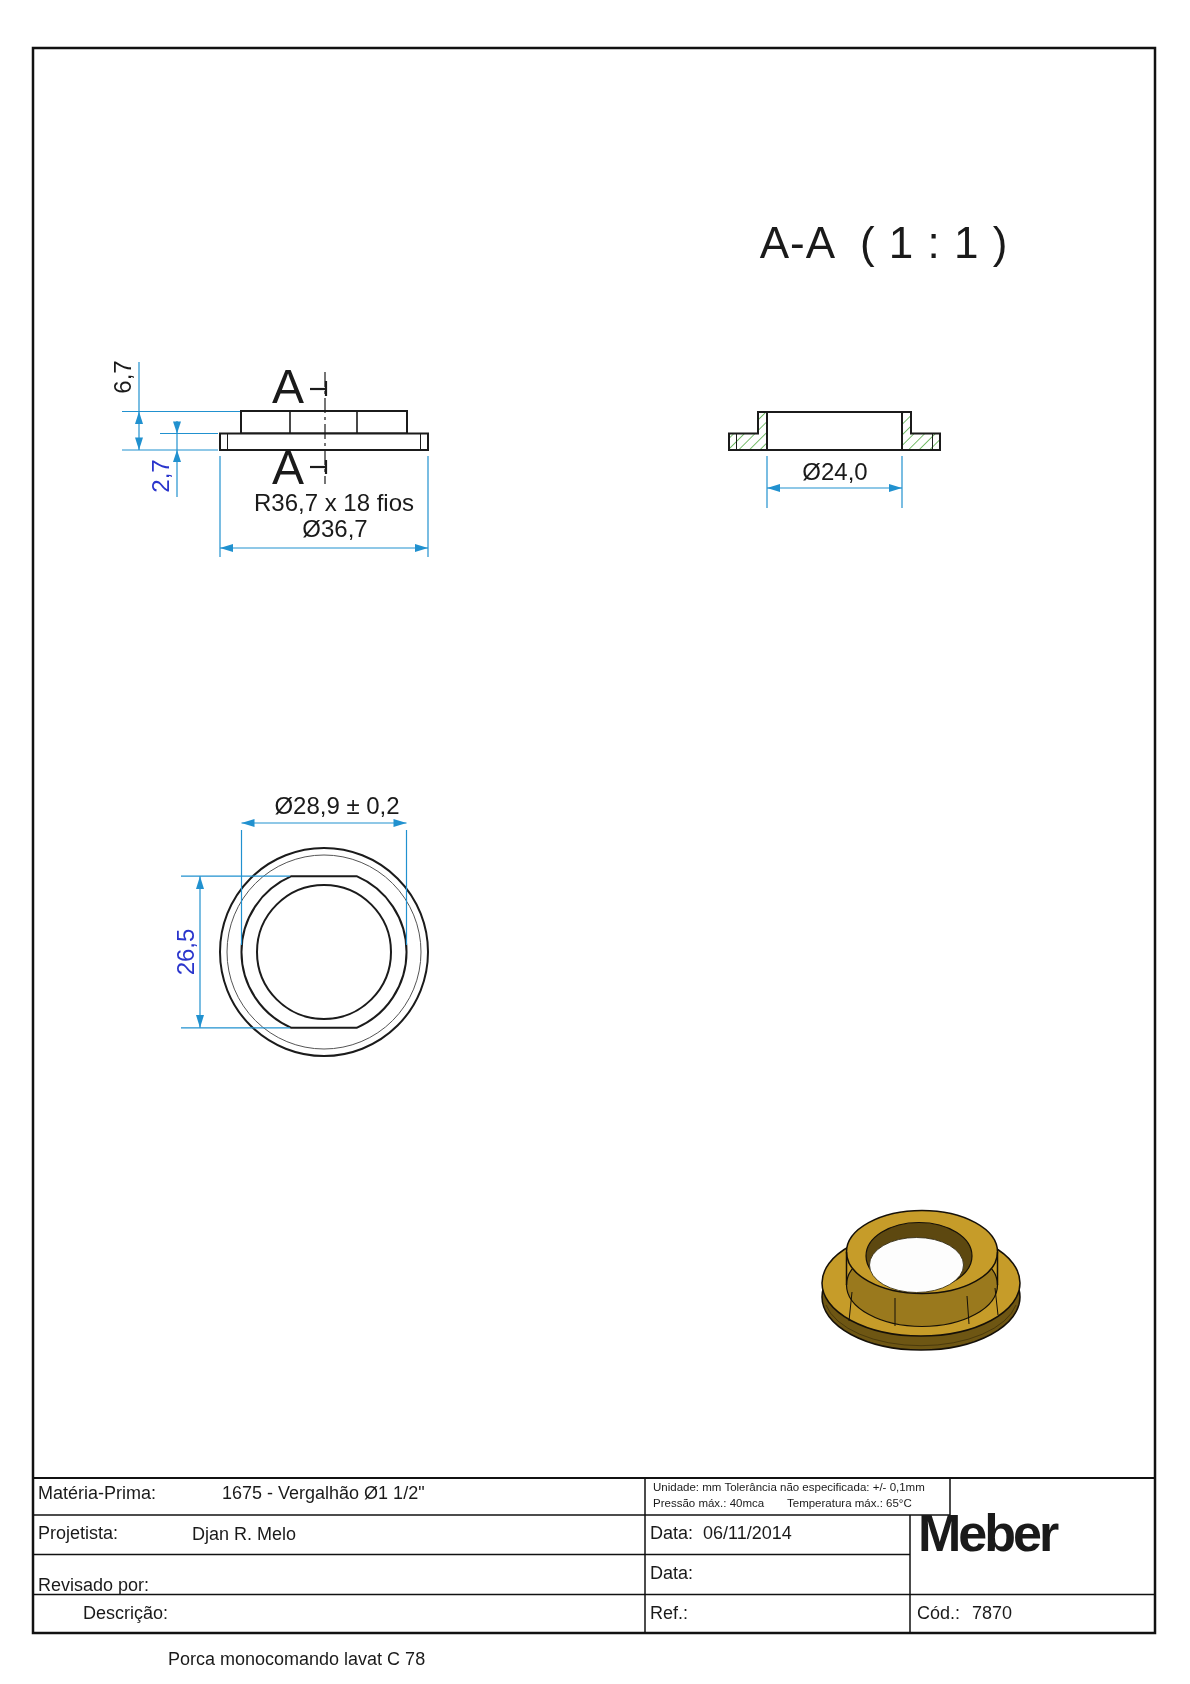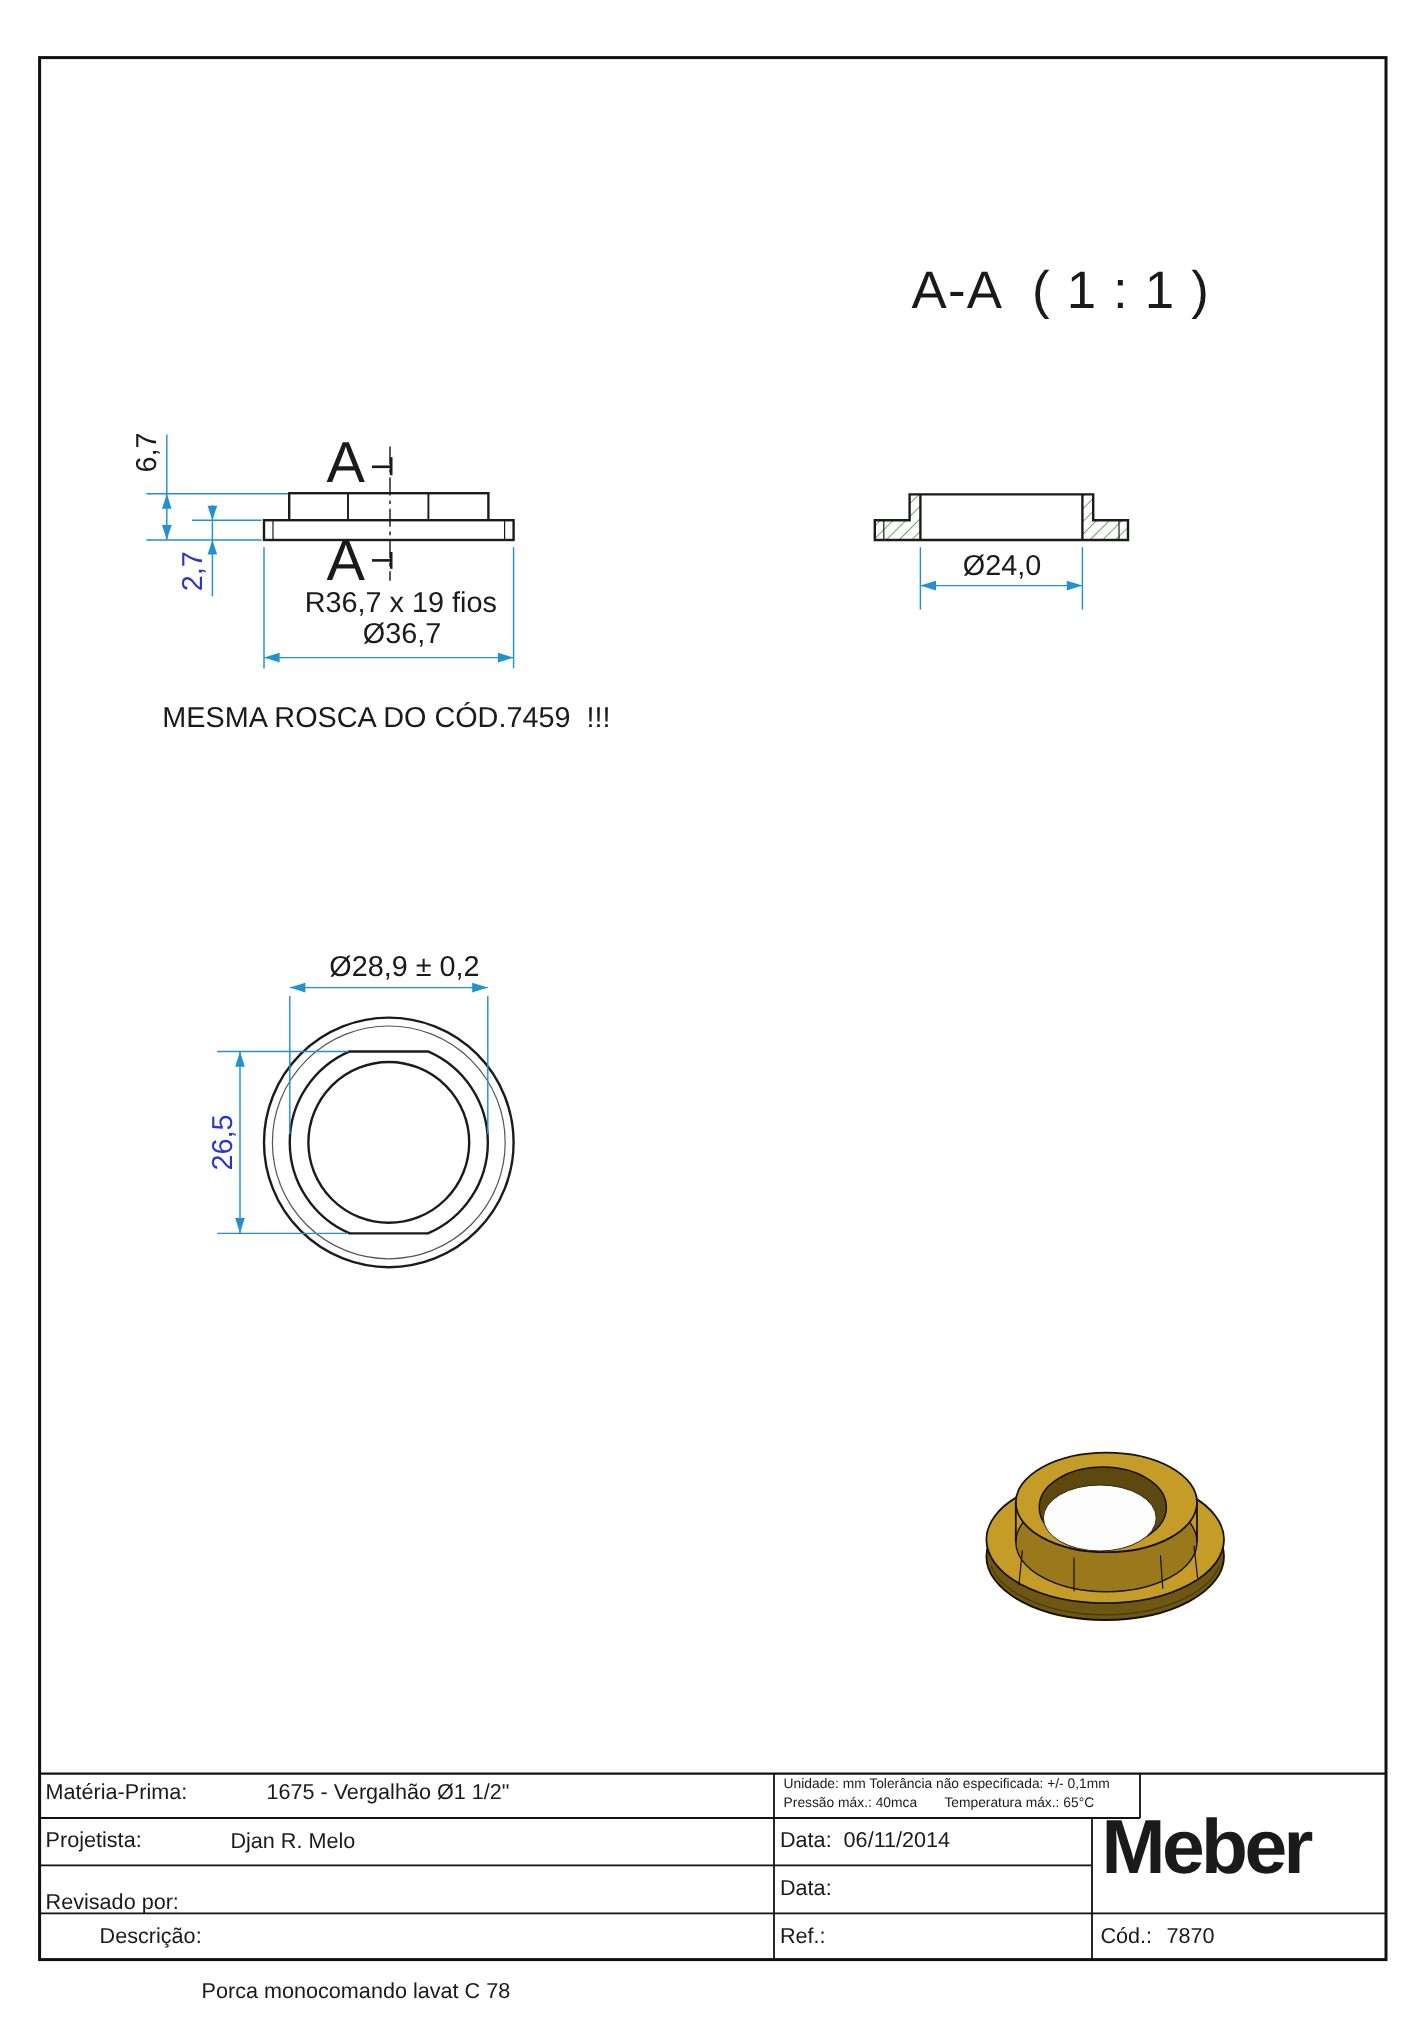--- a/index.html
+++ b/index.html
@@ -8,21 +8,21 @@
   .sheet { position:relative; width:1190px; height:1672px; background:#fff; overflow:hidden; }
   .sheet svg { position:absolute; left:0; top:0; }
   .t  { position:absolute; white-space:pre; line-height:1; font-size:24px; color:#1a1a1a;
         transform:translate(-50%,-50%); }
   .tl { position:absolute; white-space:pre; line-height:1; font-size:18px; color:#1a1a1a; }
   .rot  { transform:translate(-50%,-50%) rotate(-90deg); }
   .blue { color:#2A35CC; }
   .big-a { font-size:48px; }
   .sec-title { font-size:44px; letter-spacing:1px; }
   .small { font-size:11.5px; line-height:1.2; }
-  .logo { font-size:64px; font-weight:bold; letter-spacing:-3px; }
+  .logo { font-size:52px; font-weight:bold; letter-spacing:-3px; }
 </style>
 </head>
 <body>
 
 <div class="sheet">
 
   <svg width="1190" height="1684" viewBox="0 0 1190 1684">
     <defs>
       <pattern id="hatch" patternUnits="userSpaceOnUse" width="7.5" height="7.5" patternTransform="rotate(45)">
         <line x1="0" y1="0" x2="0" y2="7.5" stroke="#3FA32E" stroke-width="1.4"></line>
@@ -137,23 +137,22 @@
       <line x1="910" y1="1515" x2="910" y2="1633" stroke-width="1.5"></line>
     </g>
   </svg>
 
   <div class="t sec-title" style="left:884px;top:243px;">A-A  ( 1 : 1 )</div>
   <div class="t big-a" style="left:288px;top:387px;">A</div>
   <div class="t big-a" style="left:288px;top:468px;">A</div>
 
   <div class="t rot" style="left:123px;top:377px;">6,7</div>
   <div class="t rot blue" style="left:161px;top:476px;">2,7</div>
-  <div class="t" style="left:334px;top:503px;">R36,7 x 19 fios</div>
+  <div class="t" style="left:334px;top:503px;">R36,7 x 18 fios</div>
   <div class="t" style="left:335px;top:529px;">Ø36,7</div>
-  <div class="t" style="left:322px;top:599px;">MESMA ROSCA DO CÓD.7459  !!!</div>
   <div class="t" style="left:835px;top:472px;">Ø24,0</div>
   <div class="t" style="left:337px;top:806px;">Ø28,9 ± 0,2</div>
   <div class="t rot blue" style="left:186px;top:952px;">26,5</div>
 
   <div class="tl" style="left:38px;top:1484px;">Matéria-Prima:</div>
   <div class="tl" style="left:222px;top:1484px;">1675 - Vergalhão Ø1 1/2"</div>
   <div class="tl small" style="left:653px;top:1481px;">Unidade: mm Tolerância não especificada: +/- 0,1mm</div>
   <div class="tl small" style="left:653px;top:1497px;">Pressão máx.: 40mca</div>
   <div class="tl small" style="left:787px;top:1497px;">Temperatura máx.: 65°C</div>
 

